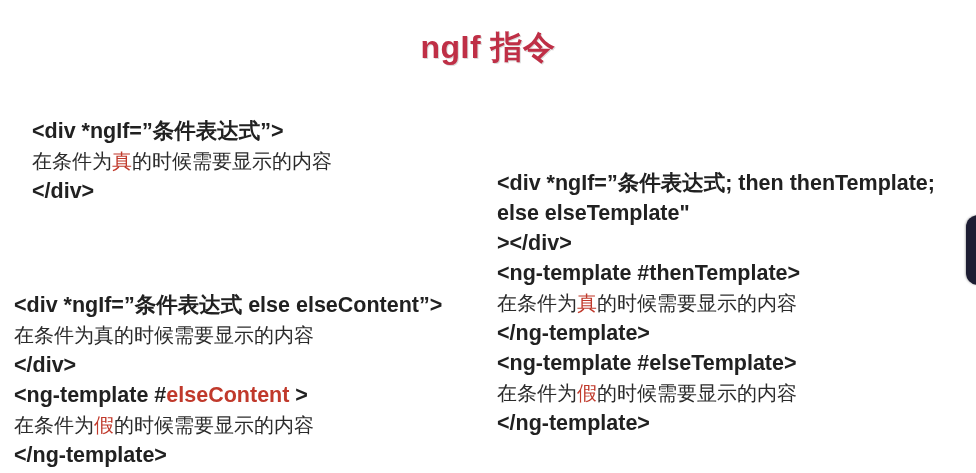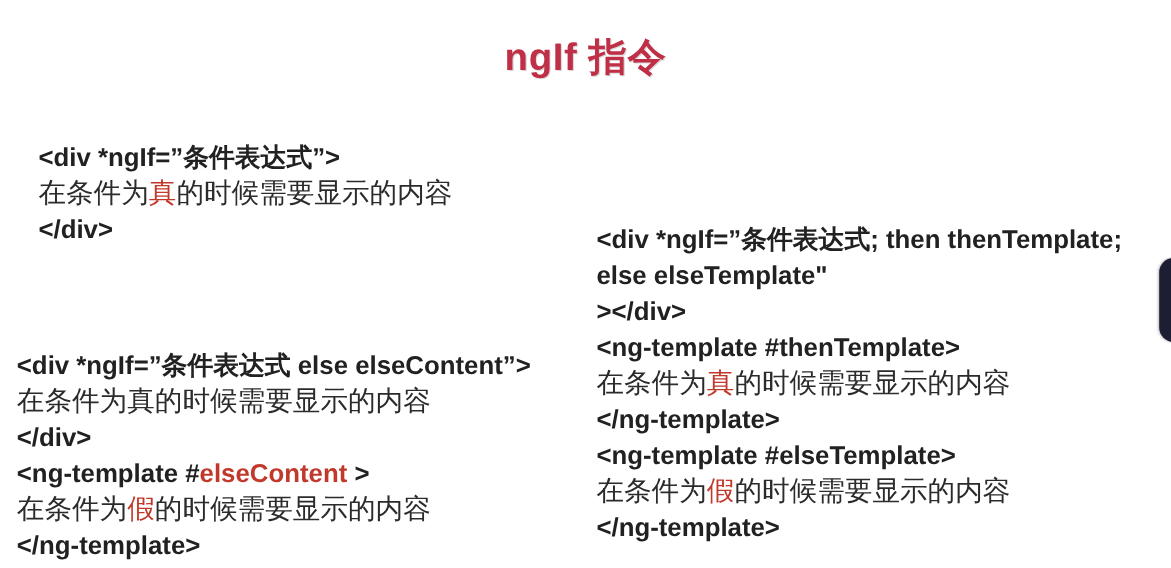--- a/index.html
+++ b/index.html
@@ -42,34 +42,34 @@
     color: #212121;
     white-space: pre;
   }
   .code-line {
     white-space: pre;
   }
   
   .cjk {
     font-family: "DejaVu Sans", "Liberation Sans", sans-serif;
     font-weight: normal;
-    font-size: 23px;
+    font-size: 20px;
     color: #2b2b2b;
   }
   .hl {
     color: #c0392b;
   }
   .blk {
     color: #212121;
   }
 
   
   #block-left-1 { left: 32px; top: 116px; }
   #block-left-2 { left: 14px; top: 290px; }
-  #block-right-1 { left: 497px; top: 168px; margin-top: 17px; }
+  #block-right-1 { left: 497px; top: 168px; }
 
   
   #edge-panel {
     position: absolute;
     left: 966px;
     top: 215px;
     width: 34px;
     height: 70px;
     background: #1d1d33;
     border-radius: 12px 0 0 12px;

